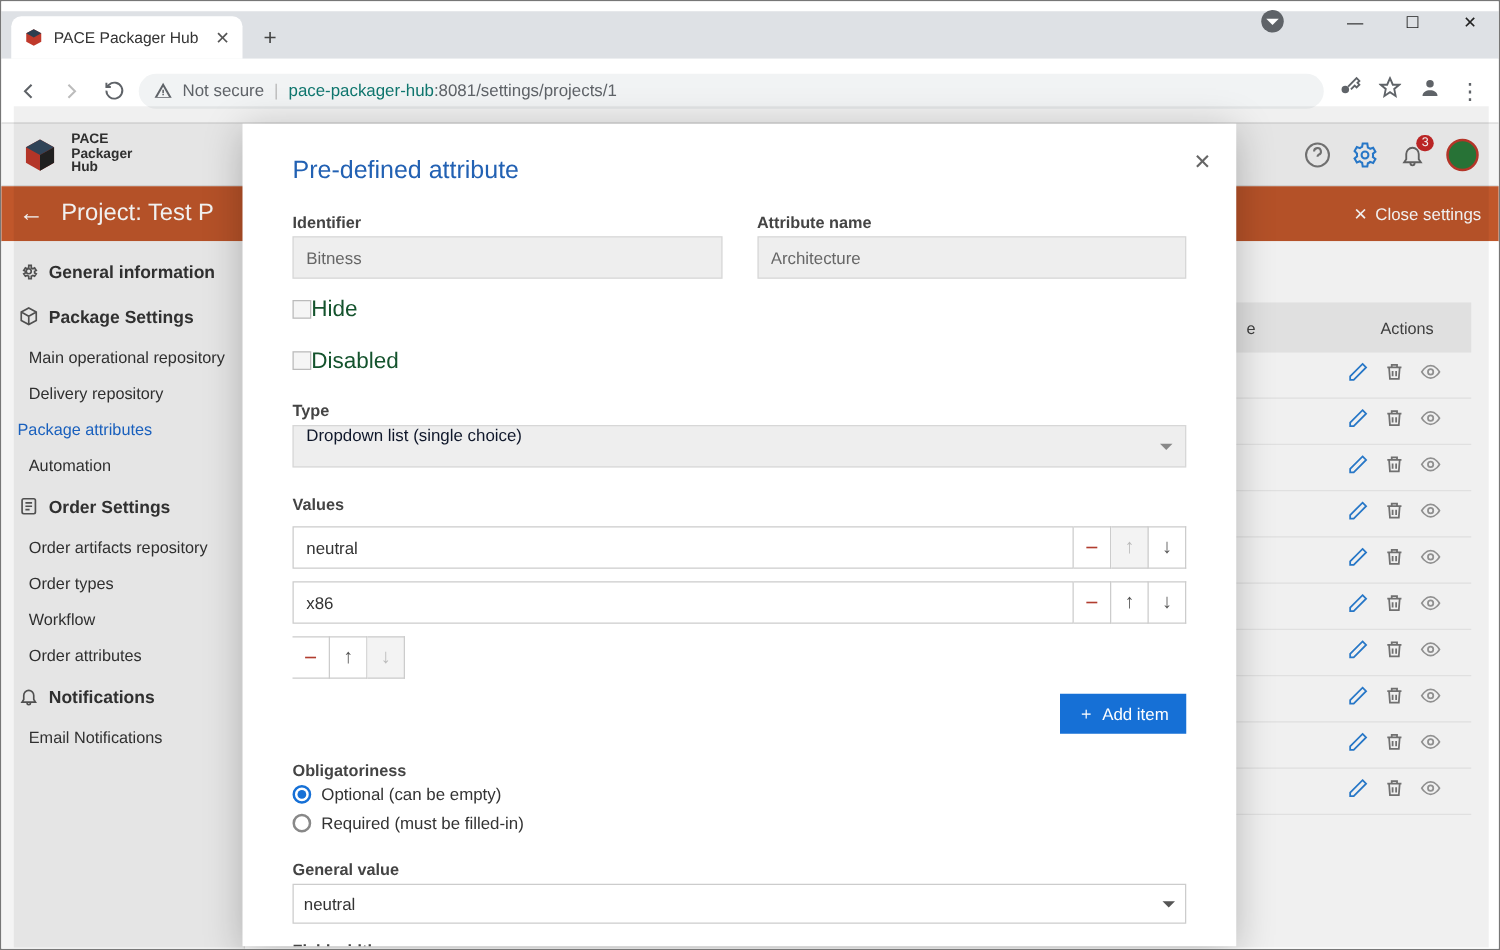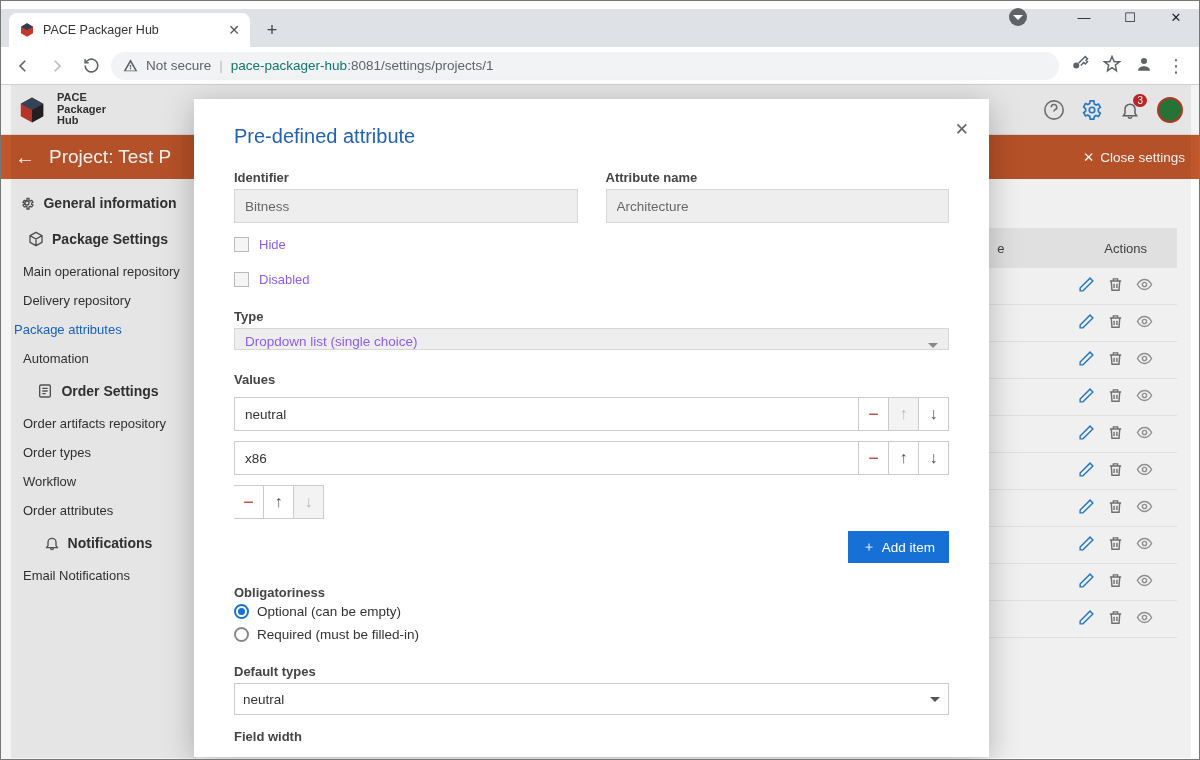--- a/index.html
+++ b/index.html
@@ -1,28 +1,28 @@
 <!DOCTYPE html>
 <html><head>
 <meta charset="utf-8">
 <style>
   * { box-sizing: border-box; font-family: "Segoe UI", Arial, sans-serif; }
   body { margin:0; background:#fff; width:1200px; height:760px; overflow:hidden; border:1px solid #777; position:relative;}
   
   .win-bar { height:8px; background:#fff;}
   
   .tab-strip { height:38px; background:#dee1e5; display:flex; align-items:flex-end; padding-left:8px;}
-  .tab { background:#fff; height:34px; width:241px; border-radius:8px 8px 0 0; display:flex; align-items:center; padding:0 10px; gap:8px; font-size:12.5px; color:#333;}
+  .tab { background:#fff; height:34px; width:185px; border-radius:8px 8px 0 0; display:flex; align-items:center; padding:0 10px; gap:8px; font-size:12.5px; color:#333;}
   .tab .favicon{width:16px;height:16px;}
   .tab-close{margin-left:auto;font-size:14px;color:#555;}
   .newtab{width:28px;height:28px;display:flex;align-items:center;justify-content:center;color:#444;font-size:18px;margin-left:8px;margin-bottom:3px;}
   .win-controls{position:absolute;top:0;right:0;height:32px;display:flex;}
   .win-controls div{width:46px;display:flex;align-items:center;justify-content:center;font-size:13px;color:#222;}
   
-  .addr-bar{height:38px;background:#fff;border-bottom:1px solid #d0d0d0;display:flex;align-items:center;padding:0 8px;gap:6px;}
+  .addr-bar{height:52px;background:#fff;border-bottom:1px solid #d0d0d0;display:flex;align-items:center;padding:0 8px;gap:6px;}
   .nav-icn{width:28px;height:28px;display:flex;align-items:center;justify-content:center;color:#5f6368;border-radius:50%;}
   .nav-icn.dis{color:#b0b0b0;}
   .url-box{flex:1;height:28px;background:#f1f3f4;border-radius:14px;display:flex;align-items:center;padding:0 12px;font-size:13.5px;color:#5f6368;gap:8px;}
   .url-box .sep{color:#bbb;}
   .url-box .host{color:#0f766e;}
   .addr-right{display:flex;align-items:center;gap:14px;padding:0 6px;}
   .addr-right .icn{color:#5f6368;font-size:16px;}
   
   .app-header{height:50px;background:#f4f4f4;border-bottom:1px solid #ddd;display:flex;align-items:center;padding:0 16px;gap:10px;}
   .app-logo-cube{width:30px;height:30px;}
@@ -33,45 +33,45 @@
   .bell{position:relative;}
   .badge{position:absolute;top:-5px;right:-6px;background:#c62828;color:#fff;font-size:10px;border-radius:8px;padding:0 4px;line-height:13px;}
   .user-av{width:26px;height:26px;border-radius:50%;background:#2a7a3a;border:2px solid #c0392b;}
   
   .sub-header{height:44px;background:#c0572b;color:#fff;display:flex;align-items:center;padding:0 14px;font-size:19px;gap:14px;}
   .sub-header .back{font-size:20px;}
   .close-settings{margin-left:auto;font-size:13.5px;display:flex;align-items:center;gap:6px;}
   
   .app-body{display:flex;height:calc(760px - 8px - 38px - 38px - 50px - 44px);}
   .sidebar{width:195px;background:#f4f4f4;border-right:1px solid #e0e0e0;padding-top:6px;overflow:hidden;}
-  .side-head{display:flex;align-items:center;gap:8px;padding:10px 14px;font-size:14px;font-weight:600;color:#333;justify-content:center;}
+  .side-head{display:flex;align-items:center;gap:8px;padding:10px 14px;font-size:14px;font-weight:600;color:#333;}
   .side-item{padding:7px 14px 7px 22px;font-size:13px;color:#333;}
   .side-item.active{color:#1b66c9;padding-left:13px;}
   .content{flex:1;background:#fff;position:relative;padding:16px 22px;}
   .table-head{height:40px;background:#eee;display:flex;align-items:center;justify-content:flex-end;padding:0 30px;gap:60px;font-size:13px;color:#444;}
   .row{height:37px;border-bottom:1px solid #eee;display:flex;align-items:center;justify-content:flex-end;padding:0 24px;gap:12px;color:#476;}
   .row svg{width:17px;height:17px;}
   .pen{color:#2a7fd4;stroke:#2a7fd4;}
   .trash{color:#777;stroke:#777;}
   .eye{color:#999;stroke:#999;}
   .hint{font-size:13px;color:#444;padding:4px 0 14px;}
   
   .overlay{position:absolute;left:10px;right:8px;top:84px;bottom:1px;background:rgba(0,0,0,0.06);}
   
   .modal{position:absolute;left:193px;top:98px;width:795px;bottom:2px;background:#fff;box-shadow:0 6px 30px rgba(0,0,0,.25);padding:26px 40px 10px;overflow:hidden;}
   .modal h2{margin:0 0 22px;font-size:20px;font-weight:400;color:#2261b3;}
   .modal-close{position:absolute;top:20px;right:20px;color:#666;font-size:17px;}
   .row2{display:flex;gap:28px;}
   .field{flex:1;}
   .lbl{font-size:13px;color:#444;margin-bottom:4px;font-weight:600;}
   .txt{height:34px;width:100%;border:1px solid #d7d7d7;background:#eee;padding:0 10px;font-size:13.5px;color:#666;}
-  .chk{display:flex;align-items:center;gap:10px;margin-top:14px;font-size:13px;color:#8b5cf6;}
+  .chk{display:flex;align-items:center;margin-top:14px;font-size:18px;color:#14532d;}
   .chk .box{width:15px;height:15px;border:1px solid #bbb;background:#f5f5f5;}
   .sect{margin-top:22px;}
-  .select{height:22px;width:100%;border:1px solid #d7d7d7;background:#eee;padding:0 10px;font-size:13.5px;color:#8b5cf6;display:flex;align-items:flex-end;position:relative;}
+  .select{height:34px;width:100%;border:1px solid #d7d7d7;background:#eee;padding:0 10px;font-size:13.5px;color:#0f172a;display:flex;align-items:flex-start;position:relative;}
   .select::after{content:"";position:absolute;right:10px;top:14px;border:5px solid transparent;border-top-color:#888;}
   .val-row{display:flex;margin-top:10px;}
   .val-row input{flex:1;height:34px;border:1px solid #ccc;padding:0 10px;font-size:13.5px;color:#333;}
   .sq{width:30px;height:34px;border:1px solid #ccc;border-left:none;display:flex;align-items:center;justify-content:center;color:#555;}
   .sq.minus{color:#b13d2f;font-size:18px;}
   .sq.dis{background:#f3f3f3;color:#bbb;}
   .add-btn{margin-top:12px;margin-left:auto;background:#1670d6;color:#fff;border:none;height:32px;padding:0 14px;font-size:13.5px;display:flex;align-items:center;gap:6px;float:right;}
   .radio-row{display:flex;align-items:center;gap:8px;font-size:13.5px;color:#333;margin-top:4px;}
   .radio{width:15px;height:15px;border:2px solid #888;border-radius:50%;display:flex;align-items:center;justify-content:center;}
   .radio.on{border-color:#1670d6;}
@@ -429,21 +429,21 @@
         <span class="radio on"></span>
         <span>Optional (can be empty)</span>
       </div>
     <div class="radio-row" style="margin-top:8px;">
         <span class="radio"></span>
         <span>Required (must be filled-in)</span>
       </div>
   </div>
 
   <div class="sect">
-    <div class="lbl">Default types</div>
+    <div class="lbl">General value</div>
     <div class="sel2">
         <span>neutral</span>
       </div>
   </div>
 
   <div class="sect" style="margin-top:14px;">
     <div class="lbl">Field width</div>
 
   </div>
 </div>

